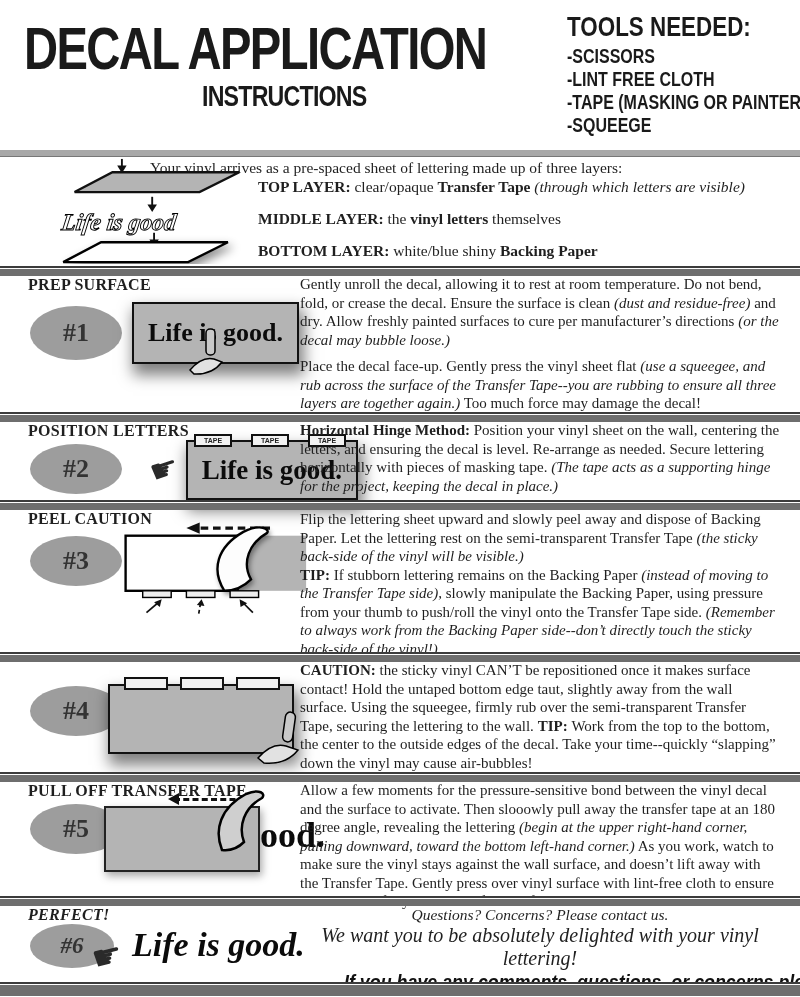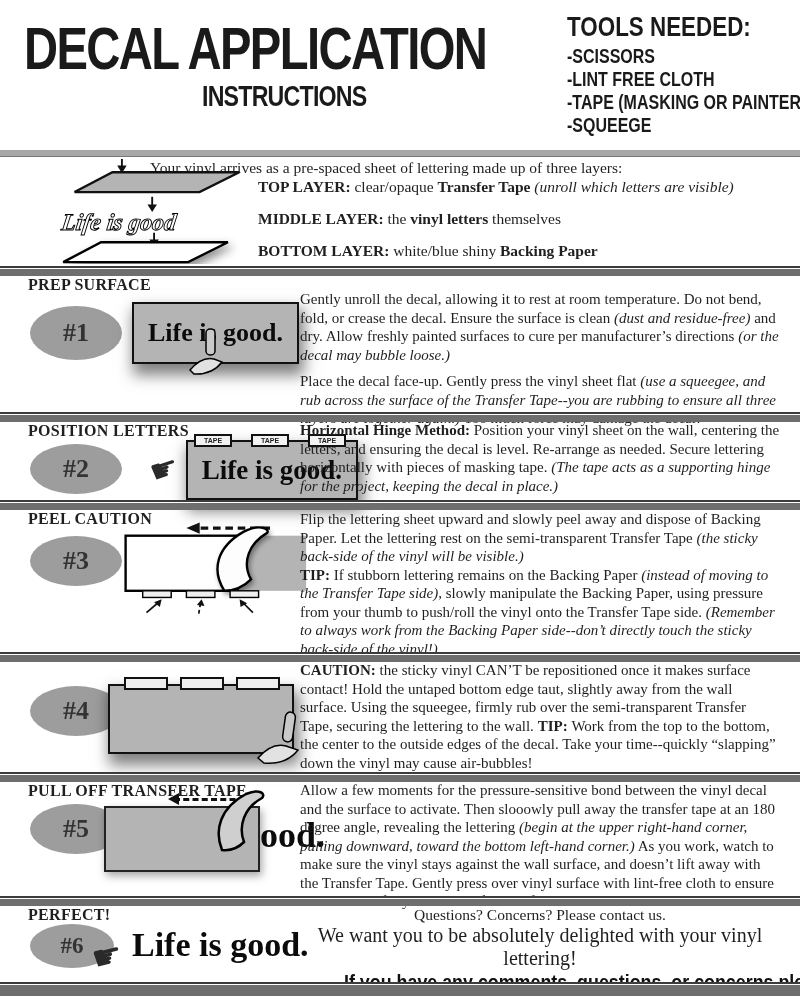--- a/index.html
+++ b/index.html
@@ -82,40 +82,40 @@
             <polygon points="99,49 109,49 104,57" fill="#111" stroke="none"></polygon>
         </g>
         <text x="18" y="76" font-family="Liberation Serif, serif" font-style="italic" font-weight="bold" font-size="25" fill="#fff" stroke="#000" stroke-width="1" transform="skewX(-8)">Life is good</text>
         <g stroke="#111" stroke-width="2" fill="none">
           <line x1="106" y1="79" x2="106" y2="87"></line>
             <polygon points="101,86 111,86 106,94" fill="#111" stroke="none"></polygon>
         </g>
         <polygon points="10,110 50,89 184,89 142,110" fill="#fff" stroke="#000" stroke-width="2.5" style="filter:drop-shadow(4px 5px 5px rgba(0,0,0,.45));"></polygon>
       </svg>
     </div>
-    <div class="abs layer-row" style="top:22px;"><span style="font-weight: bold;">TOP LAYER: </span><span>clear/opaque </span><span style="font-weight: bold;">Transfer Tape </span><span style="font-style: italic;">(unroll which letters are visible)</span></div>
+    <div class="abs layer-row" style="top:22px;"><span style="font-weight: bold;">TOP LAYER: </span><span>clear/opaque </span><span style="font-weight: bold;">Transfer Tape </span><span style="font-style: italic;">(through which letters are visible)</span></div>
     <div class="abs layer-row" style="top:54px;"><span style="font-weight: bold;">MIDDLE LAYER: </span><span>the </span><span style="font-weight: bold;">vinyl letters </span><span>themselves</span></div>
     <div class="abs layer-row" style="top:86px;"><span style="font-weight: bold;">BOTTOM LAYER: </span><span>white/blue shiny </span><span style="font-weight: bold;">Backing Paper</span></div>
   </div>
 
   <div class="abs rule" style="top:266px;"></div>
 
   <div class="abs" style="left:0;top:274px;width:672px;height:138px;">
     <div class="abs step-heading">PREP SURFACE</div>
     <div class="abs step-num" style="left:30px;top:32px;width:92px;height:54px;">
       <span>#1</span>
     </div>
     <div class="abs decal" style="left:132px;top:28px;width:163px;height:58px;">
       <span class="decal-text" style="font-size:26px;">Life is good.</span>
       <svg class="abs" style="left:52px;top:24px;" width="46" height="52" viewBox="0 0 46 52">
         <rect x="20" y="1" width="9" height="26" rx="4" fill="#c9c9c9" stroke="#000" stroke-width="1.5"></rect>
         <path d="M4 42 Q16 28 28 31 L36 34 Q26 47 8 46 Z" fill="#e2e2e2" stroke="#000" stroke-width="1.5"></path>
       </svg>
     </div>
-    <div class="abs step-text" style="top:16px;">
+    <div class="abs step-text" style="top:1px;">
       <p><span>Gently unroll the decal, allowing it to rest at room temperature. Do not bend, fold, or crease the decal. Ensure the surface is clean </span><span style="font-style: italic;">(dust and residue-free)</span><span> and dry. Allow freshly painted surfaces to cure per manufacturer’s directions </span><span style="font-style: italic;">(or the decal may bubble loose.)</span></p>
       <p><span>Place the decal face-up. Gently press the vinyl sheet flat </span><span style="font-style: italic;">(use a squeegee, and rub across the surface of the Transfer Tape--you are rubbing to ensure all three layers are together again.)</span><span> Too much force may damage the decal!</span></p>
     </div>
   </div>
 
   <div class="abs rule" style="top:412px;"></div>
 
   <div class="abs" style="left:0;top:420px;width:800px;height:80px;">
     <div class="abs step-heading">POSITION LETTERS</div>
     <div class="abs step-num" style="left:30px;top:24px;width:92px;height:50px;">
@@ -205,21 +205,21 @@
       </svg>
       <span class="abs decal-text" style="left:156px;top:20px;font-size:36px;">ood.</span>
     </div>
     <div class="abs step-text" style="top:1px;">
       <p><span>Allow a few moments for the pressure-sensitive bond between the vinyl decal and the surface to activate. Then slooowly pull away the transfer tape at an 180 degree angle, revealing the lettering </span><span style="font-style: italic;">(begin at the upper right-hand corner, pulling downward, toward the bottom left-hand corner.)</span><span> As you work, watch to make sure the vinyl stays against the wall surface, and doesn’t lift away with the Transfer Tape. Gently press over vinyl surface with lint-free cloth to ensure the decal has fully adhered to final surface.</span></p>
     </div>
   </div>
 
   <div class="abs rule" style="top:896px;"></div>
 
-  <div class="abs" style="left:0;top:904px;width:764px;height:78px;">
+  <div class="abs" style="left:0;top:904px;width:764px;height:78px;font-style:italic;">
     <div class="abs step-heading">PERFECT!</div>
     <div class="abs step-num" style="left:30px;top:20px;width:84px;height:44px;font-size:23px;">
       <span>#6</span>
     </div>
     <span class="abs point-hand" style="left:92px;top:32px;font-size:34px;transform:rotate(-14deg);">☛</span>
     <span class="abs decal-text" style="left:132px;top:22px;font-size:34px;">Life is good.</span>
     <div class="abs" style="left:292px;top:2px;width:496px;text-align:center;">
       <div class="contact-line1">Questions? Concerns? Please contact us.</div>
       <div class="contact-line2">We want you to be absolutely delighted with your vinyl lettering!</div>
       <div class="contact-bold"><span class="inner">If you have any comments, questions, or concerns please reach us at</span></div>

